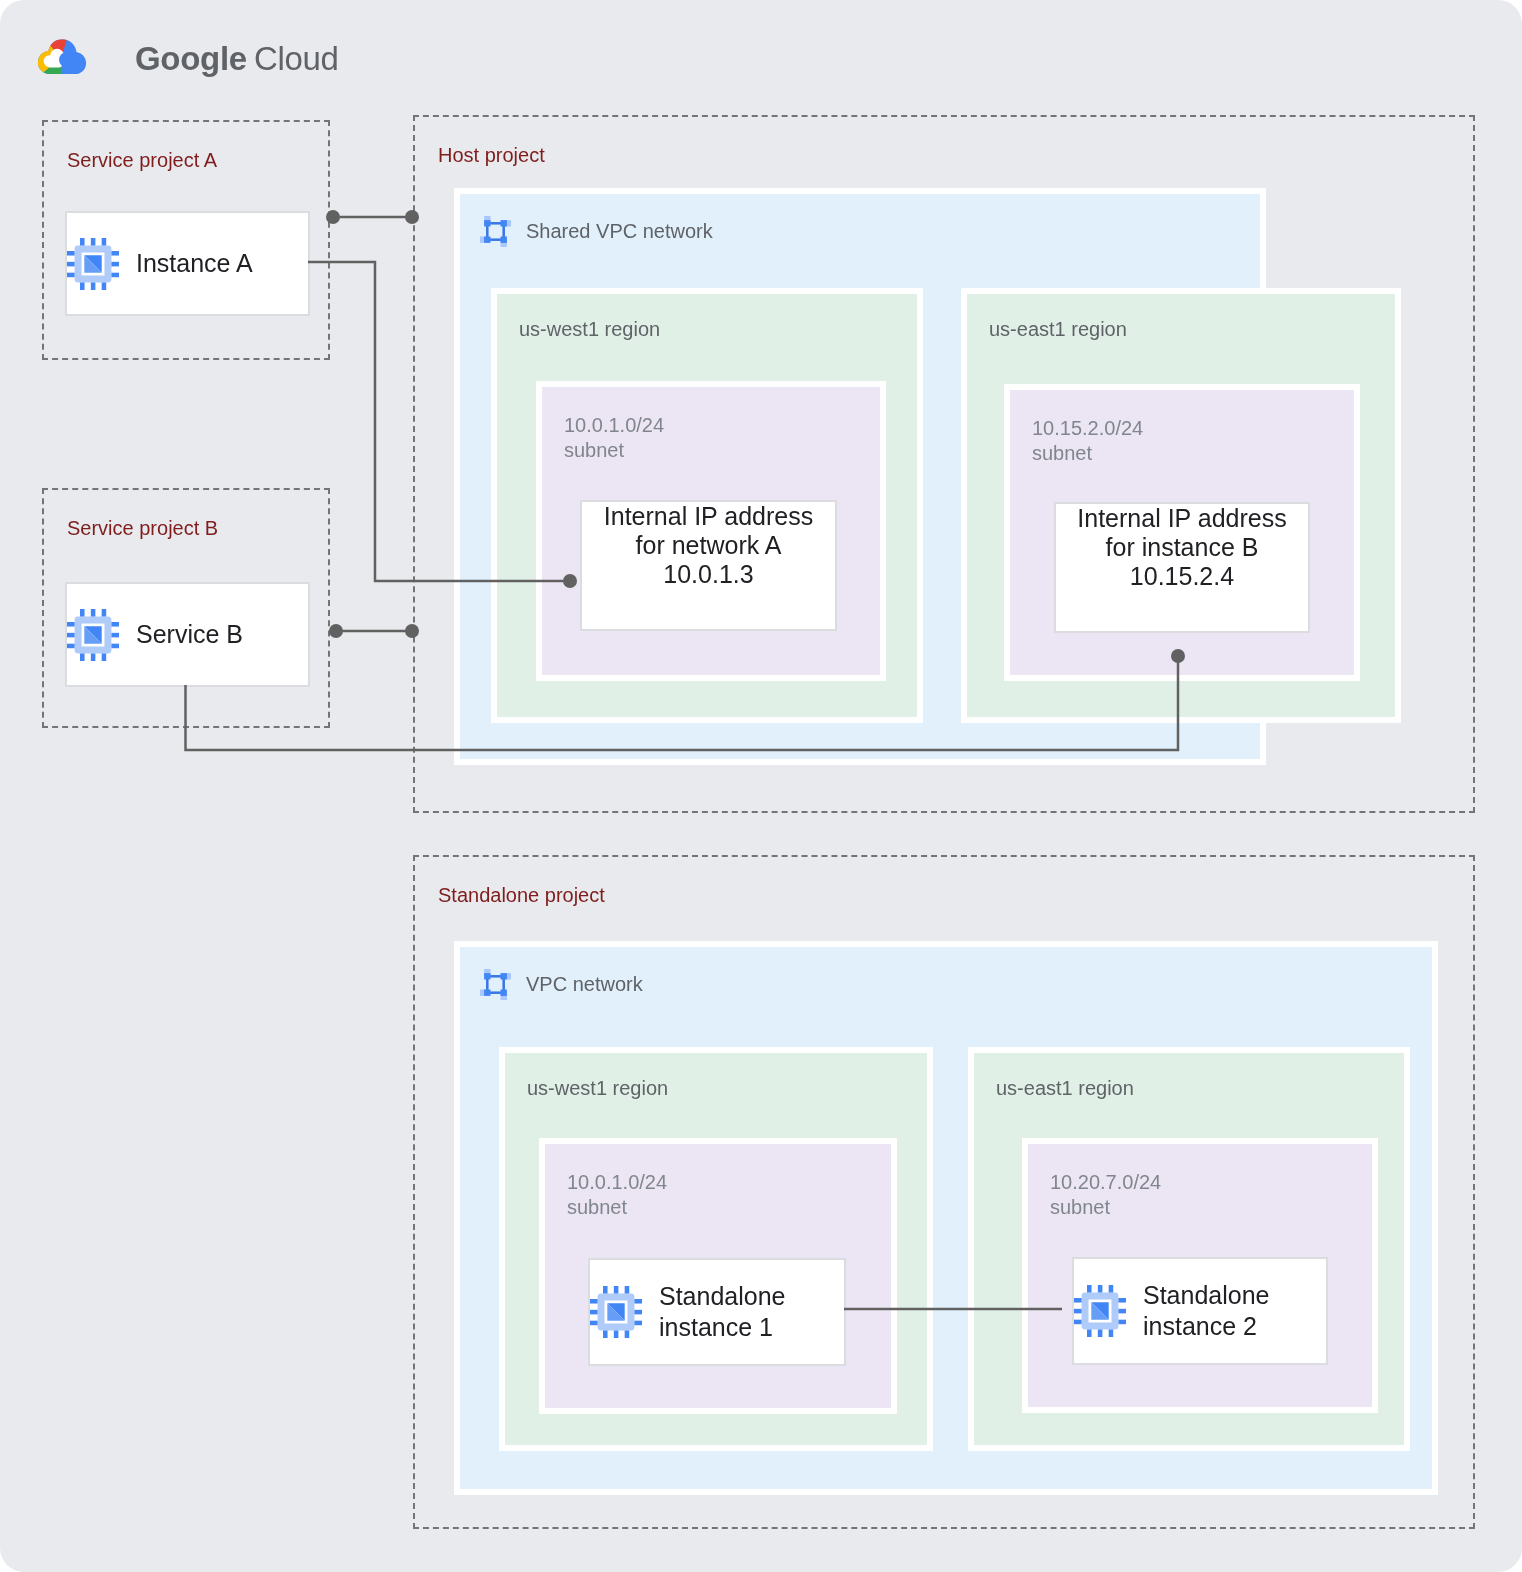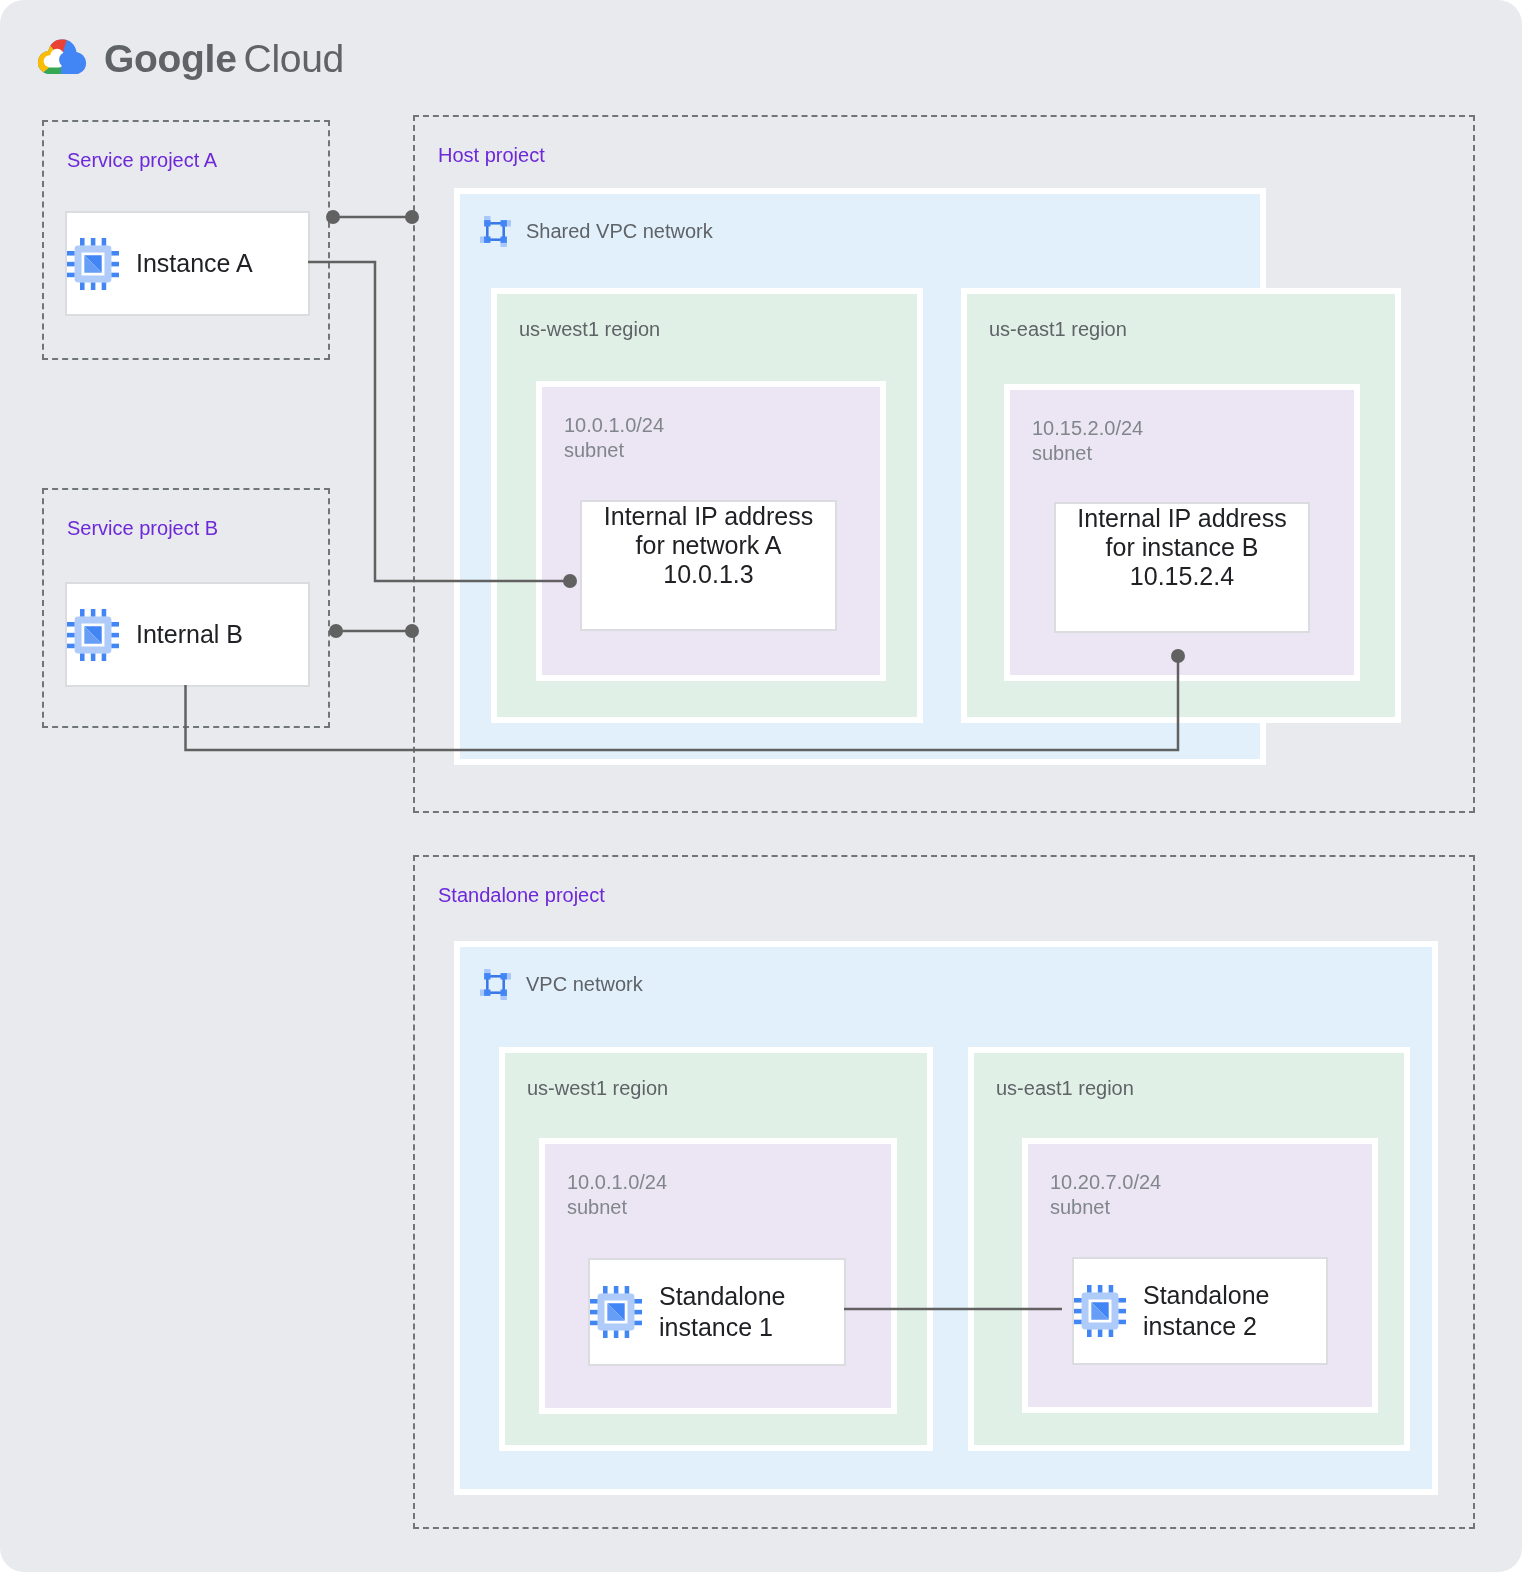--- a/index.html
+++ b/index.html
@@ -7,29 +7,29 @@
     position:relative; width:1522px; height:1572px;
     background:var(--background, #E8EAED);
     border-radius:24px; overflow:hidden;
     font-family:"Liberation Sans", sans-serif;
     -webkit-font-smoothing:antialiased;
   }
   .abs { position:absolute; box-sizing:border-box; }
 
   
   .logo { left:30px; top:34px; display:flex; align-items:center; gap:12px; }
-  .logo-text { font-size:39px; color:#5F6368; letter-spacing:-0.3px; }
+  .logo-text { font-size:33px; color:#5F6368; letter-spacing:-0.3px;margin-left:31px; }
   .logo-text .brand { font-weight:600; }
   .logo-text .product { font-weight:400; margin-left:7px; }
 
   
   .project { border:2px dashed #70757A; }
   .project-title {
     position:absolute; left:23px; top:27px;
-    font-size:20px; color:#6d28d9; white-space:nowrap;
+    font-size:20px; color:#7f1d1d; white-space:nowrap;
   }
 
   
   .network  { background:var(--network-fill, #E1F0FA); box-shadow:0 0 0 6px #ffffff; }
   .region   { background:var(--region-fill, #E1F0E7);  box-shadow:0 0 0 6px #ffffff; }
   .subnet   { background:var(--subnet-fill, #ECE6F4);  box-shadow:0 0 0 6px #ffffff; }
 
   .net-header { position:absolute; left:20px; top:22px; display:flex; align-items:center; gap:15px; }
   .net-label  { font-size:20px; color:#5F6368; white-space:nowrap; }
   .region-label { position:absolute; left:22px; top:24px; font-size:20px; color:#5F6368; white-space:nowrap;text-align:right; }
@@ -132,21 +132,21 @@
       <rect x="20.4" y="6" width="3.6" height="2.1"></rect>
             <rect x="20.4" y="11" width="3.6" height="2.1"></rect>
             <rect x="20.4" y="16" width="3.6" height="2.1"></rect>
     </g>
     <rect x="3.5" y="3.5" width="17" height="17" rx="1.6" fill="#AECBFA"></rect>
     <rect x="6.7" y="6.7" width="10.6" height="10.6" fill="#FFFFFF"></rect>
     <polygon points="8,8 16,8 16,16" fill="#4285F4"></polygon>
     <polygon points="8,8 16,16 8,16" fill="#669DF6"></polygon>
   </svg>
 
-      <span class="inst-label">Internal B</span>
+      <span class="inst-label">Service B</span>
     </div>
   </div>
 
   <div class="abs project" style="left:413px; top:115px; width:1062px; height:698px;">
     <div class="project-title">Host project</div>
 
     <div class="abs network" style="left:45px; top:77px; width:800px; height:565px;">
       <div class="net-header">
 
   <svg width="31" height="31" viewBox="0 0 34 34">

